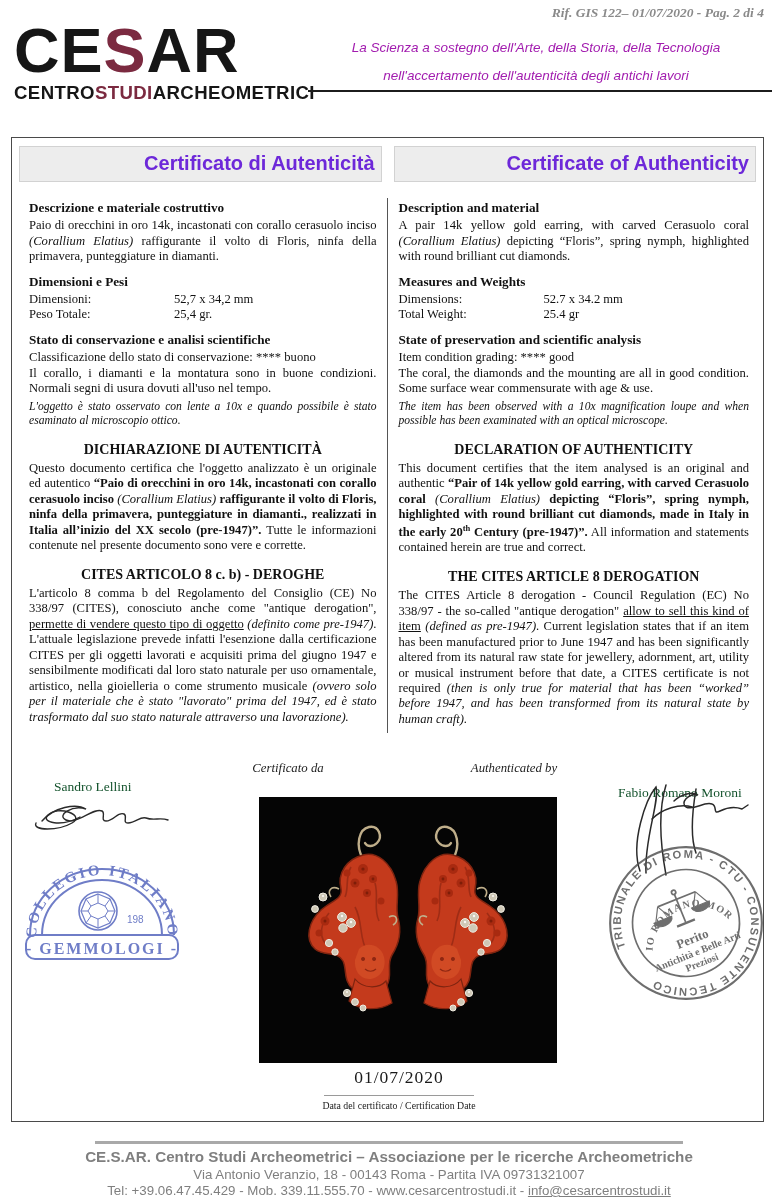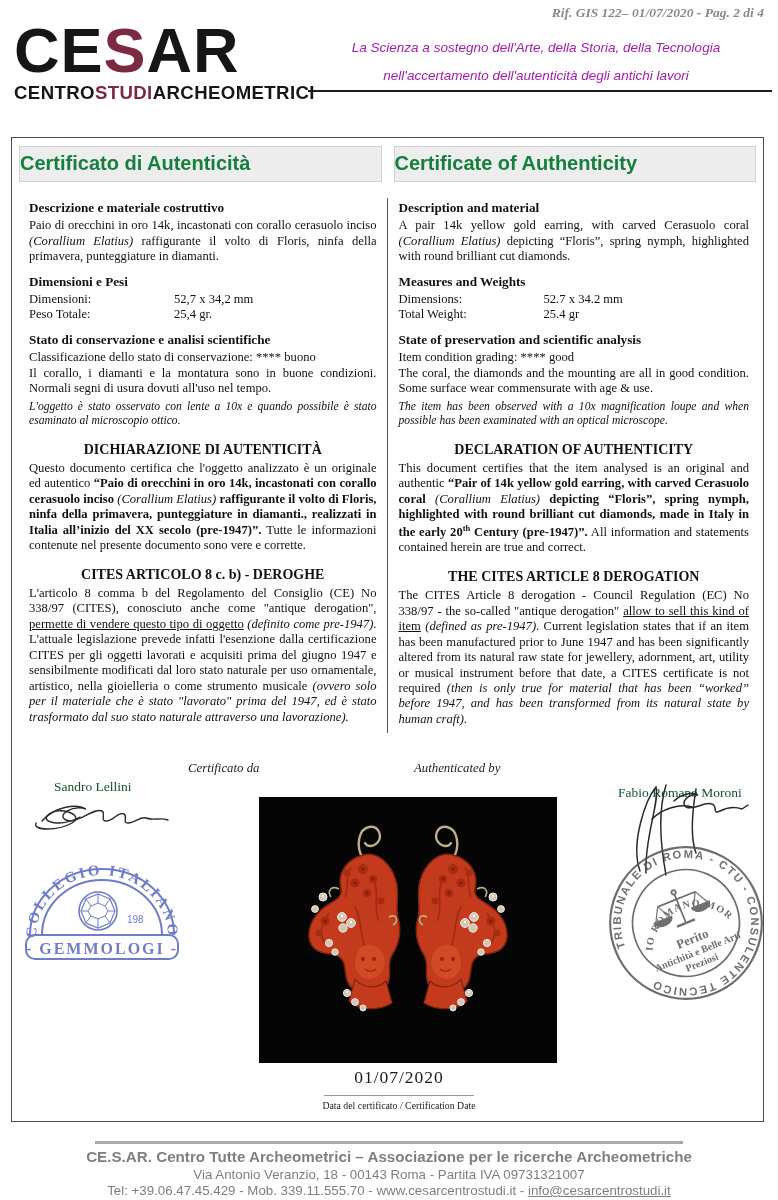--- a/index.html
+++ b/index.html
@@ -16,37 +16,37 @@
   .logo-sub{font-size:18.6px;font-weight:bold;letter-spacing:.4px;color:#161616;margin-top:2px;white-space:nowrap;}
   .tagline{position:absolute;left:300px;top:40px;width:472px;text-align:center;
            font:italic 13.5px "Liberation Sans",sans-serif;color:#a21caf;}
   .tagline div{margin-bottom:13px;}
   .tagline-rule{position:absolute;left:308px;top:90px;width:464px;height:2px;background:#1c1c1c;}
 
   
   .mainbox{position:absolute;left:11px;top:137px;width:753px;height:985px;
            border:1.5px solid #4a4a4a;background:#fff;box-sizing:border-box;}
   .titles{display:flex;gap:12px;margin:8px 7px 6px 7px;}
-  .title{flex:1;background:#ededed;border:1px solid #d2d2d2;text-align:left;
-         font:bold 20px "Liberation Sans",sans-serif;color:#15803d;padding:5px 0 6px;}
+  .title{flex:1;background:#ededed;border:1px solid #d2d2d2;text-align:right;
+         font:bold 20px "Liberation Sans",sans-serif;color:#6d28d9;padding:5px 6px 6px;}
   .cols{display:flex;margin-top:16px;}
   .col{width:50%;box-sizing:border-box;font-size:12.6px;line-height:1.23;text-align:justify;}
   .col-it{padding:0 10px 6px 17px;border-right:1.3px solid #555;}
   .col-en{padding:0 14px 6px 11px;}
   .col h3{font-size:13.2px;margin:9px 0 2px;text-align:left;}
   .col h3.first{margin-top:2px;}
   .col p{margin:0;}
   .dimrow{display:flex;text-align:left;}
   .dimrow .lab{width:145px;flex:none;}
   .note{font-style:italic;font-size:11.6px;line-height:1.25;margin-top:3px !important;}
   .declhead{font-weight:bold;font-size:14px;text-align:center !important;margin:12px 0 3px;}
 
   
   .sign-area{position:absolute;left:0;top:615px;width:753px;height:368px;}
-  .certlab{position:absolute;top:8px;width:200px;
+  .certlab{position:absolute;top:8px;width:200px;text-align:center;
            font:italic 12.8px "Liberation Serif",serif;color:#222;}
   .certlab.l{left:176px;} .certlab.r{left:402px;}
   .signer{position:absolute;font-size:13.5px;color:#14532d;}
   .signer.l{left:42px;top:26px;} .signer.r{left:606px;top:32px;}
   .sig{position:absolute;}
   .sig.l{left:16px;top:40px;} .sig.r{left:588px;top:26px;}
   .stamp-gem{position:absolute;left:6px;top:106px;opacity:.88;}
   .stamp-trib{position:absolute;left:594px;top:90px;opacity:.82;}
   .photo{position:absolute;left:247px;top:44px;width:298px;height:266px;background:#000;}
   .datewrap{position:absolute;left:238px;top:314px;width:298px;text-align:center;}
@@ -277,16 +277,16 @@
     <div class="datewrap">
       <div class="dateval">01/07/2020</div>
       <div class="dateline"></div>
       <div class="datecap">Data del certificato / Certification Date</div>
     </div>
   </div>
 </div>
 
 <div class="footline"></div>
 <div class="footer">
-  <div class="f1">CE.S.AR.  Centro Tutte Archeometrici – Associazione per le ricerche Archeometriche</div>
+  <div class="f1">CE.S.AR.  Centro Studi Archeometrici – Associazione per le ricerche Archeometriche</div>
   <div class="f2">Via Antonio Veranzio, 18  -  00143  Roma  -  Partita IVA 09731321007</div>
   <div class="f3"><span>Tel: +39.06.47.45.429  -  Mob. 339.11.555.70  -  www.cesarcentrostudi.it  - </span><a href="#">info@cesarcentrostudi.it</a></div>
 </div>
 
 </body></html>

